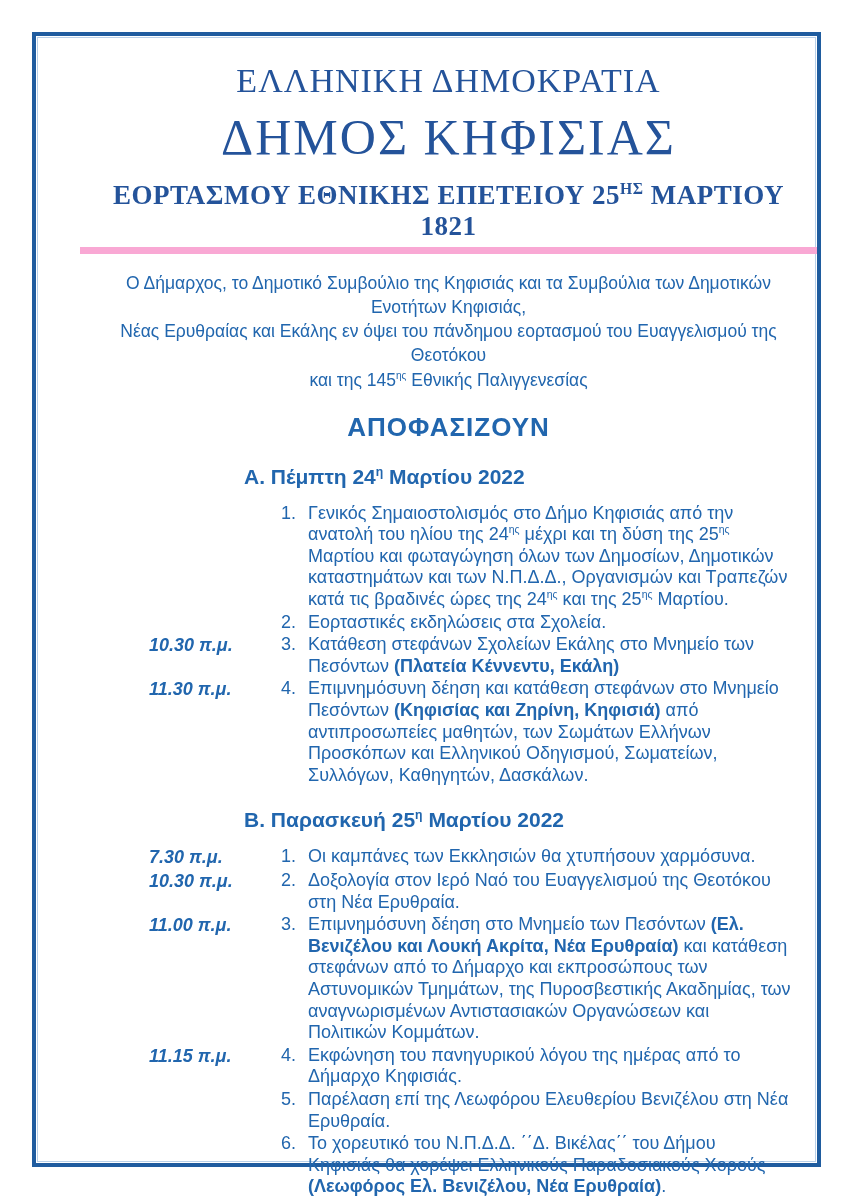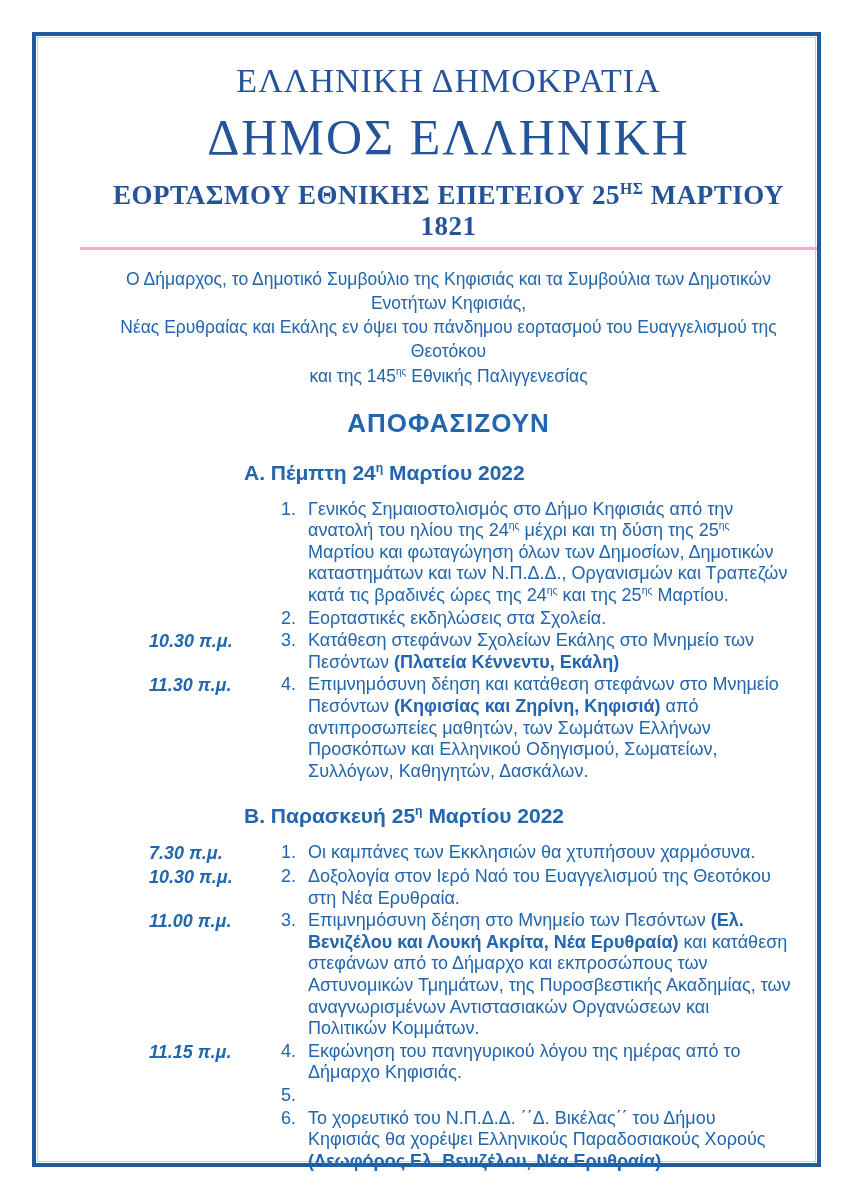--- a/index.html
+++ b/index.html
@@ -37,21 +37,21 @@
   .h-republic{font-size:34px;margin:26px 0 0 0;letter-spacing:1px;}
   .h-muni{font-size:50px;margin:8px 0 0 0;letter-spacing:2px;}
   .h-prog{font-size:40px;margin:6px 0 0 0;letter-spacing:1px;}
   .h-title-wrap{text-align:center;margin:14px 0 0 0;}
   .h-title{
     display:inline-block;
     font-family:"Liberation Serif", serif;
     font-weight:700;
     font-size:27px;
     color:#24539a;
-    border-bottom:3px solid #f9a8d4;
+    border-bottom:7px solid #f9a8d4;
     padding:0 6px 5px 6px;
     letter-spacing:0.5px;
   }
   sup{font-size:58%;vertical-align:super;line-height:0;}
   
   .intro{
     margin:17px auto 0 auto;
     width:720px;
     text-align:center;
     font-size:17.5px;
@@ -96,21 +96,21 @@
   }
 </style>
 </head>
 <body>
 
 <div class="page">
   <div class="frame">
     <div class="content">
 
       <div class="h-serif h-republic">ΕΛΛΗΝΙΚΗ ΔΗΜΟΚΡΑΤΙΑ</div>
-      <div class="h-serif h-muni">ΔΗΜΟΣ ΕΛΛΗΝΙΚΗ</div>
+      <div class="h-serif h-muni">ΔΗΜΟΣ ΚΗΦΙΣΙΑΣ</div>
 
       <div class="h-title-wrap">
         <span class="h-title"><span>ΕΟΡΤΑΣΜΟΥ ΕΘΝΙΚΗΣ ΕΠΕΤΕΙΟΥ 25</span><sup>ΗΣ</sup><span> ΜΑΡΤΙΟΥ 1821</span></span>
       </div>
 
       <p class="intro"><span>Ο Δήμαρχος, το Δημοτικό Συμβούλιο της Κηφισιάς και τα Συμβούλια των Δημοτικών Ενοτήτων Κηφισιάς,</span><br><span>Νέας Ερυθραίας και Εκάλης εν όψει του πάνδημου εορτασμού του Ευαγγελισμού της Θεοτόκου</span><br><span>και της 145</span><sup>ης</sup><span> Εθνικής Παλιγγενεσίας</span></p>
 
       <div class="decide">ΑΠΟΦΑΣΙΖΟΥΝ</div>
 
       <div id="sections-root">
@@ -155,20 +155,21 @@
               <div class="itext"><span>Επιμνημόσυνη δέηση στο Μνημείο των Πεσόντων </span><span class="b">(Ελ. Βενιζέλου και Λουκή Ακρίτα, Νέα Ερυθραία)</span><span> και κατάθεση στεφάνων από το Δήμαρχο και εκπροσώπους των Αστυνομικών Τμημάτων, της Πυροσβεστικής Ακαδημίας, των αναγνωρισμένων Αντιστασιακών Οργανώσεων και Πολιτικών Κομμάτων.</span></div>
             </div>
             <div class="item-row">
               <div class="time">11.15 π.μ.</div>
               <div class="num">4.</div>
               <div class="itext"><span>Εκφώνηση του πανηγυρικού λόγου της ημέρας από το Δήμαρχο Κηφισιάς.</span></div>
             </div>
             <div class="item-row">
               <div class="time"></div>
               <div class="num">5.</div>
+              <div class="itext"><span>Παρέλαση επί της Λεωφόρου Ελευθερίου Βενιζέλου στη Νέα Ερυθραία.</span></div>
             </div>
             <div class="item-row">
               <div class="time"></div>
               <div class="num">6.</div>
               <div class="itext"><span>Το χορευτικό του Ν.Π.Δ.Δ. ΄΄Δ. Βικέλας΄΄ του Δήμου Κηφισιάς θα χορέψει Ελληνικούς Παραδοσιακούς Χορούς </span><span class="b">(Λεωφόρος Ελ. Βενιζέλου, Νέα Ερυθραία)</span><span>.</span></div>
             </div>
           </section>
         </div>
 
       <div class="invite">

